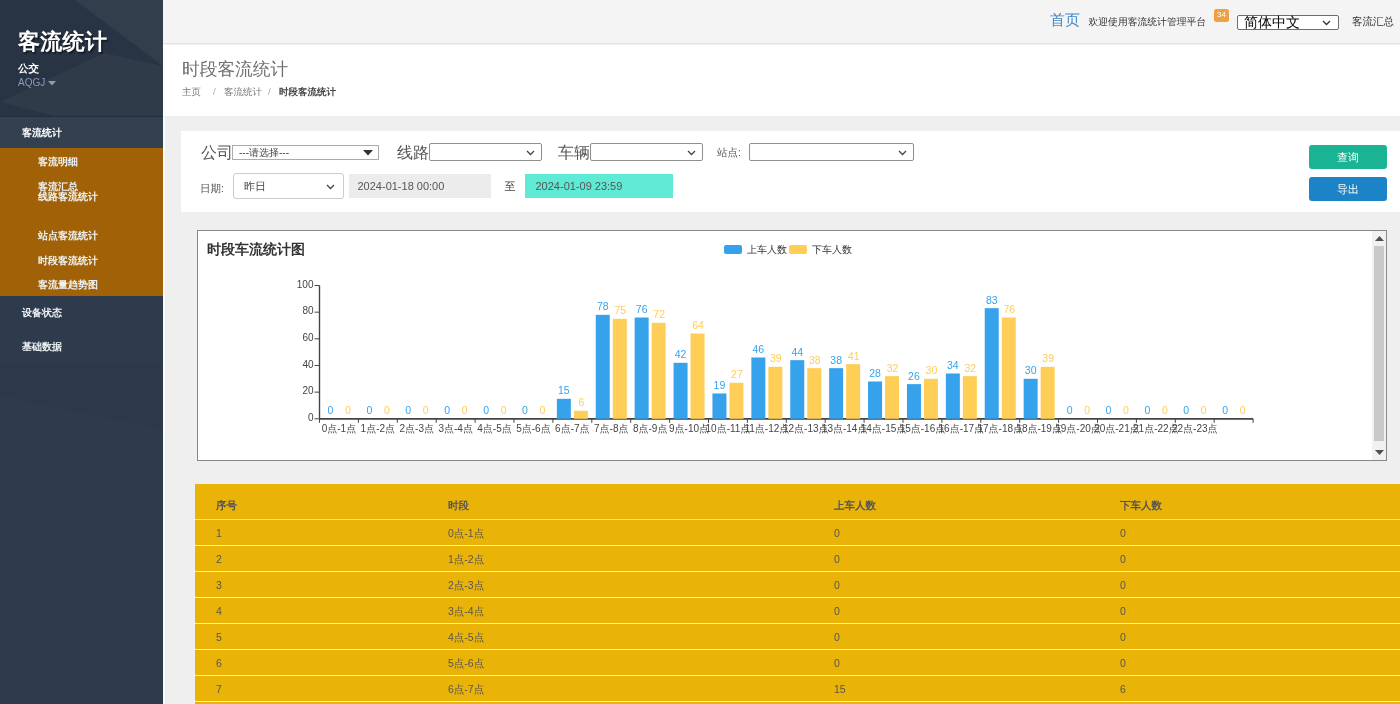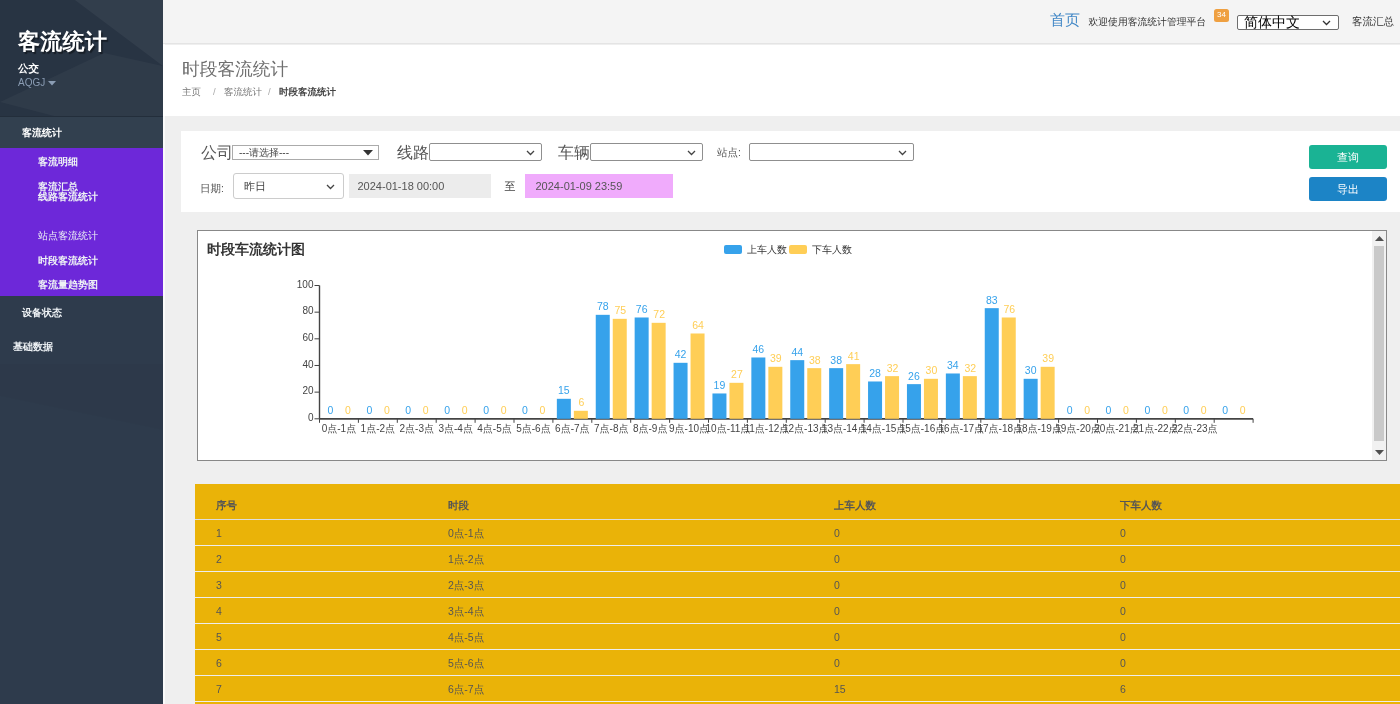--- a/index.html
+++ b/index.html
@@ -17,30 +17,30 @@
     <polygon points="0,364 163,364 163,430 0,396" fill="rgba(0,0,0,0.02)"></polygon>
   </svg>
   <div class="abs" style="left:18px;top:27px;font-size:22px;font-weight:bold;color:#fff;letter-spacing:0.3px;text-shadow:1.5px 1.5px 1px rgba(0,0,0,0.45)">客流统计</div>
   <div class="abs" style="left:18px;top:62px;font-size:10.5px;font-weight:bold;color:#fff">公交</div>
   <div class="abs" style="left:18px;top:77px;font-size:10px;color:#8a9cb3">AQGJ<svg width="9" height="6" style="margin-left:3px">
         <polygon points="0,1 8,1 4,5.5" fill="#8a9cb3"></polygon>
       </svg></div>
   <div class="abs" style="left:0;top:116px;width:163px;height:32px;background:#32404f;border-top:1px solid #232e3b">
     <div class="abs" style="left:22px;top:0;height:32px;line-height:32px;font-size:10px;font-weight:bold;color:#fff">客流统计</div>
   </div>
-  <div class="abs" style="left:0;top:148px;width:163px;height:148px;background:#6d28d9">
+  <div class="abs" style="left:0;top:148px;width:163px;height:148px;background:#a16207">
 <div style="position:absolute;left:38px;top:2.0px;height:24.7px;line-height:24.7px;font-size:10px;font-weight:bold;color:#eef2f5">客流明细</div>
 <div style="position:absolute;left:38px;top:26.7px;height:24.7px;line-height:24.7px;font-size:10px;font-weight:bold;color:#eef2f5">客流汇总</div>
 <div style="position:absolute;left:38px;top:37px;height:24.7px;line-height:24.7px;font-size:10px;font-weight:bold;color:#eef2f5">线路客流统计</div>
-<div style="position:absolute;left:38px;top:76.0px;height:24.7px;line-height:24.7px;font-size:10px;font-weight:normal;color:#eef2f5">站点客流统计</div>
+<div style="position:absolute;left:38px;top:76.0px;height:24.7px;line-height:24.7px;font-size:10px;font-weight:bold;color:#eef2f5">站点客流统计</div>
 <div style="position:absolute;left:38px;top:100.7px;height:24.7px;line-height:24.7px;font-size:10px;font-weight:bold;color:#eef2f5">时段客流统计</div>
 <div style="position:absolute;left:38px;top:125.4px;height:24.7px;line-height:24.7px;font-size:10px;font-weight:bold;color:#eef2f5">客流量趋势图</div>
   </div>
   <div class="abs" style="left:22px;top:296px;height:33px;line-height:33px;font-size:10px;font-weight:bold;color:#eef2f5">设备状态</div>
-  <div class="abs" style="left:13px;top:330px;height:33px;line-height:33px;font-size:10px;font-weight:bold;color:#eef2f5">基础数据</div>
+  <div class="abs" style="left:22px;top:330px;height:33px;line-height:33px;font-size:10px;font-weight:bold;color:#eef2f5">基础数据</div>
 </div>
 
 <div class="abs" style="left:163px;top:0;width:2px;height:704px;background:#fafafa"></div>
 
 <div class="abs" style="left:163px;top:0;width:1237px;height:44px;background:#f4f4f4;border-bottom:1px solid #e4e4e4">
   <div class="abs" style="left:887px;top:11px;font-size:15px;color:#4187c6">首页</div>
   <div class="abs" style="left:925.5px;top:15.5px;font-size:9.8px;color:#333">欢迎使用客流统计管理平台</div>
   <div class="abs" style="left:1051px;top:9px;width:15px;height:12.5px;background:#efa041;border-radius:2.5px;color:#fff;font-size:8px;text-align:center;line-height:12.5px">34</div>
   <div class="abs" style="left:1074px;top:15px;width:102px;height:14.5px;background:#fff;border:1px solid #6e6e6e;border-radius:2px">
     <div class="abs" style="left:6px;top:0;height:12.5px;line-height:12.5px;font-size:14px;color:#000">简体中文</div>
@@ -91,21 +91,21 @@
   <div class="abs" style="left:52px;top:42px;width:111px;height:26px;background:#fff;border:1px solid #ccc;border-radius:3px">
     <div class="abs" style="left:10px;top:0;height:24px;line-height:24px;font-size:11px;color:#444">昨日</div>
     <svg width="9" height="6" style="position:absolute;right:8px;top:10px">
         <polyline points="1,1 4.5,4.5 8,1" fill="none" stroke="#444" stroke-width="1.3"></polyline>
       </svg>
   </div>
   <div class="abs" style="left:168px;top:43px;width:141.5px;height:24px;background:#ececec">
     <div class="abs" style="left:8.5px;top:0;height:24px;line-height:24px;font-size:11px;color:#555">2024-01-18 00:00</div>
   </div>
   <div class="abs" style="left:315px;top:43px;width:28px;height:24px;background:#fff;text-align:center;line-height:24px;font-size:11px;color:#444">至</div>
-  <div class="abs" style="left:344px;top:43px;width:148px;height:24px;background:#f0abfc">
+  <div class="abs" style="left:344px;top:43px;width:148px;height:24px;background:#5eead4">
     <div class="abs" style="left:10.5px;top:0;height:24px;line-height:24px;font-size:11px;color:#555">2024-01-09 23:59</div>
   </div>
 
   <div class="abs" style="left:1128px;top:13.5px;width:78px;height:24px;background:#1ab394;border-radius:3px;color:#fff;font-size:11px;text-align:center;line-height:24px">查询</div>
   <div class="abs" style="left:1128px;top:45.5px;width:78px;height:24px;background:#1c84c6;border-radius:3px;color:#fff;font-size:11px;text-align:center;line-height:24px">导出</div>
 </div>
 
 <div class="abs" style="left:197px;top:229.5px;width:1189.5px;height:231.5px;background:#fff;border:1px solid #888"></div>
 <div class="abs" style="left:207px;top:241px;font-size:14px;font-weight:bold;color:#333">时段车流统计图</div>
 <div class="abs" style="left:724px;top:244.5px;width:18px;height:9.5px;background:#36A2EB;border-radius:2px"></div>

